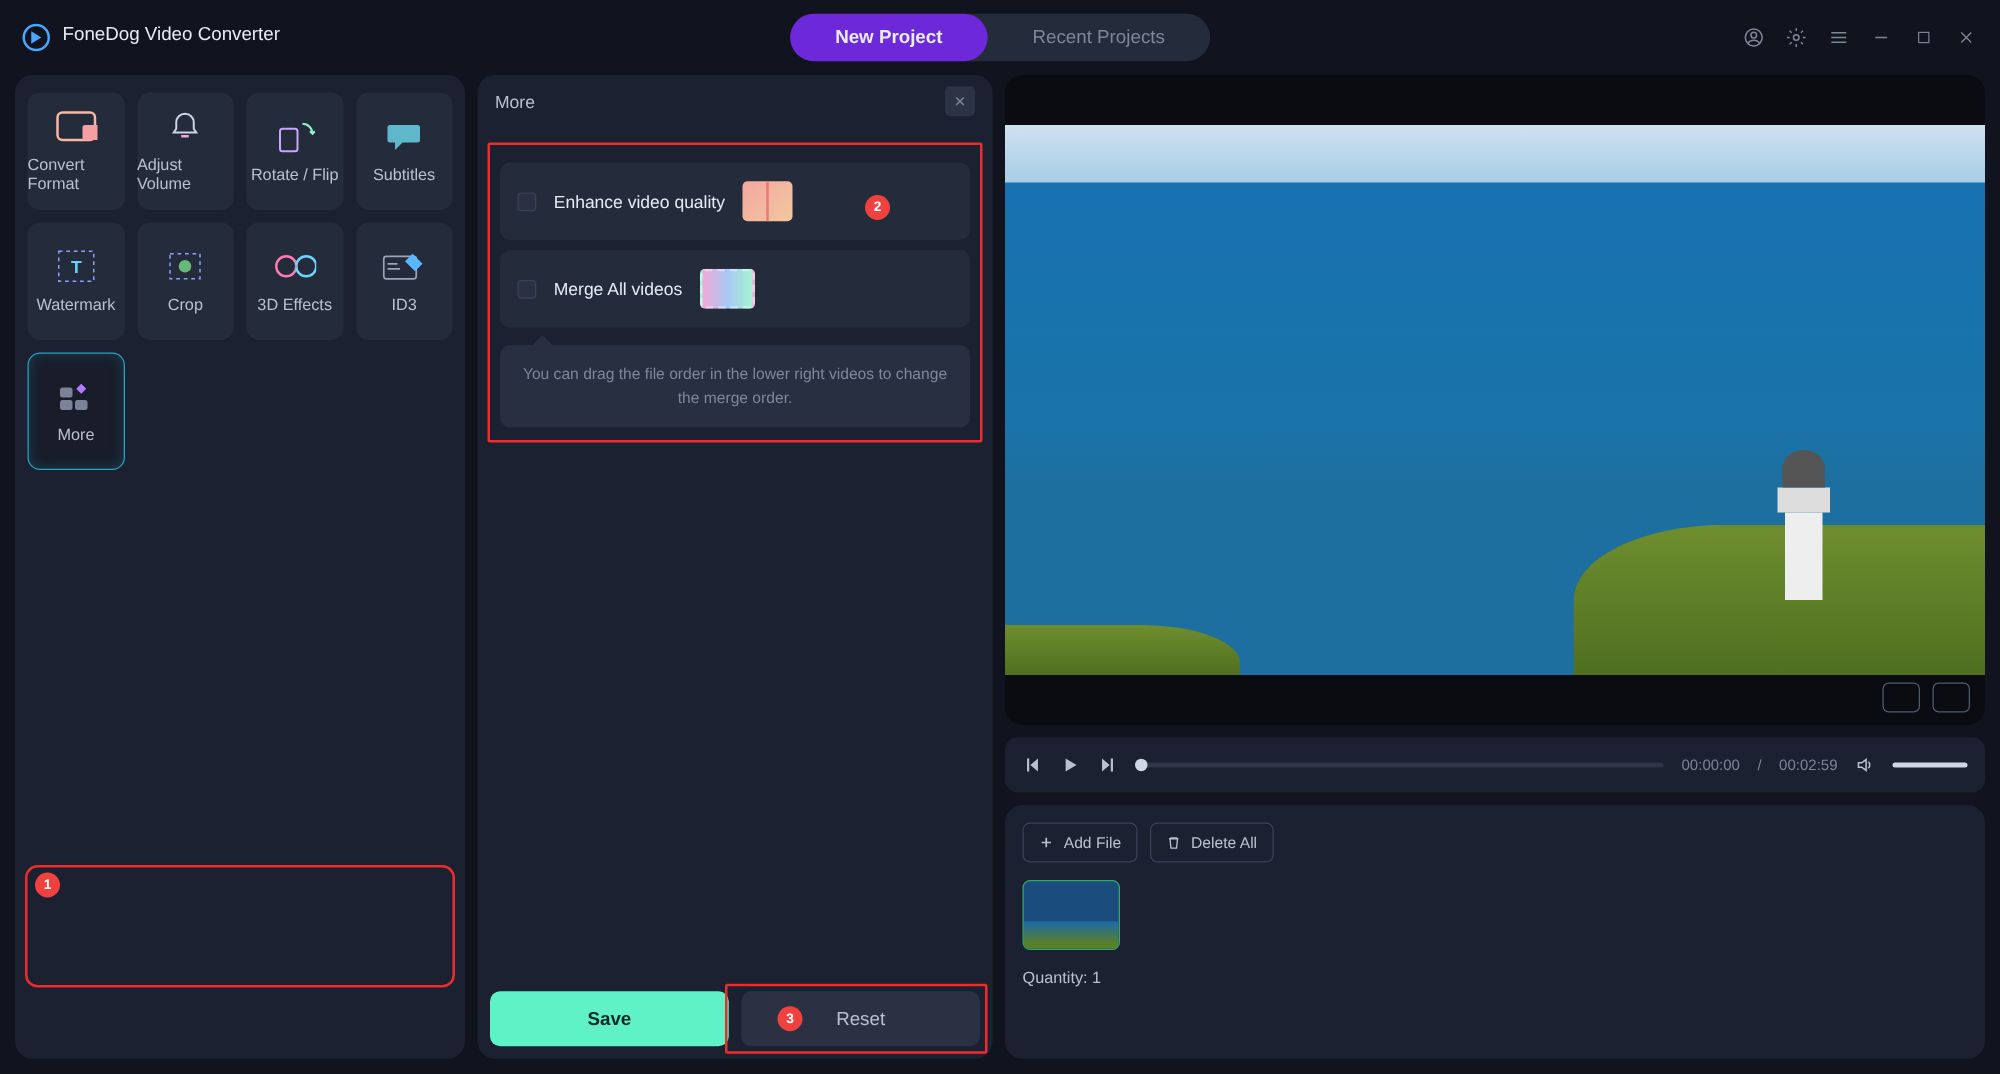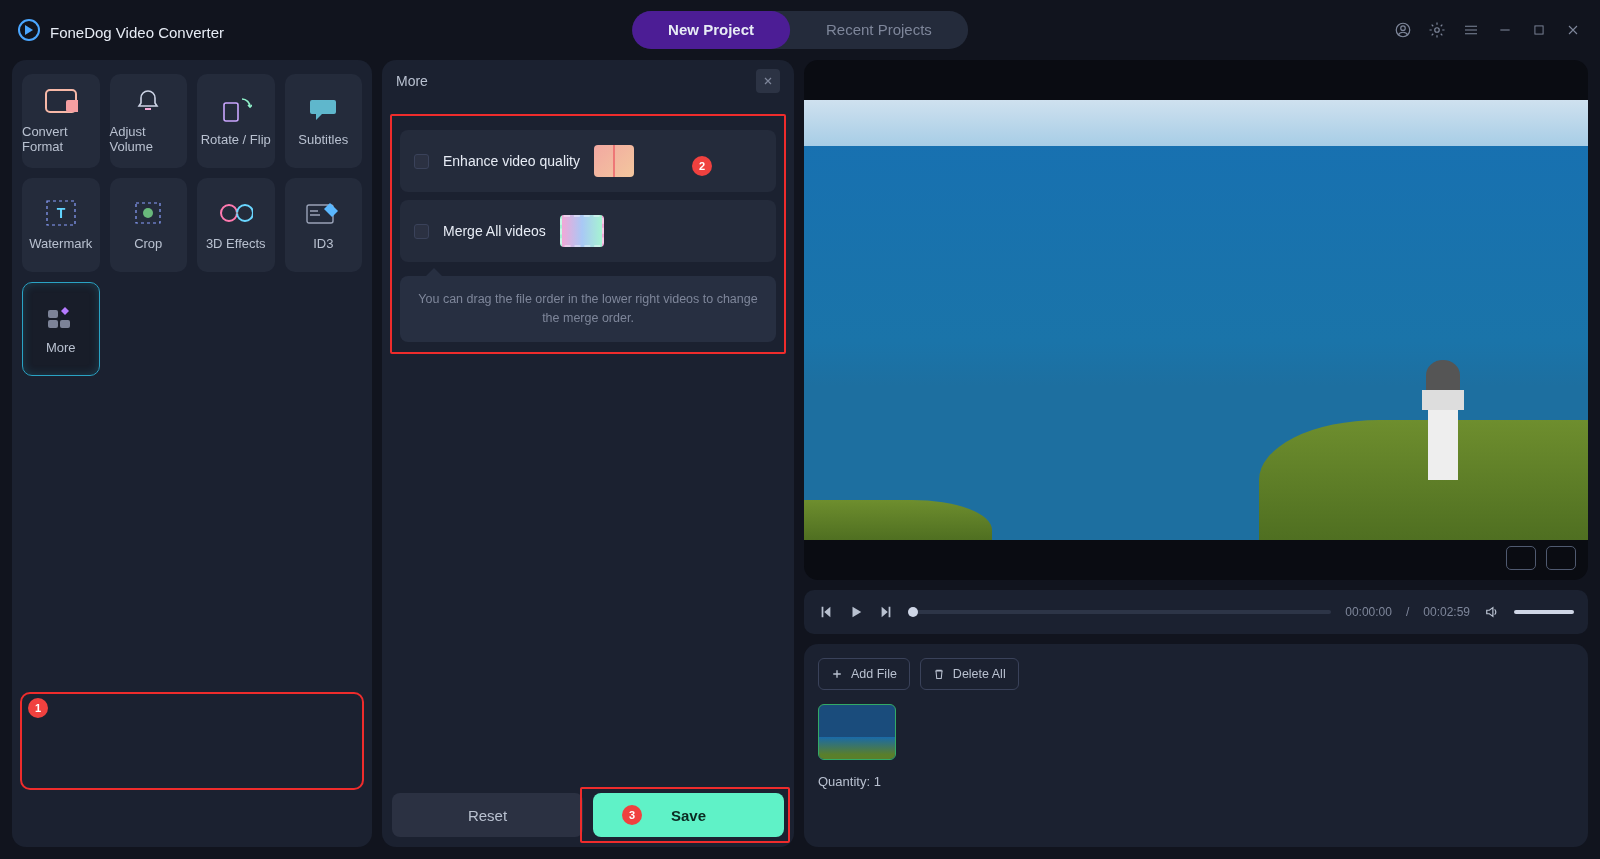--- a/index.html
+++ b/index.html
@@ -28,21 +28,21 @@
     border-radius: 14px;
   }
   
   .titlebar {
     height: 60px;
     display: flex;
     align-items: center;
     padding: 0 18px;
     position: relative;
   }
-  .logo-wrap { display: flex; align-items: flex-end; gap: 10px; }
+  .logo-wrap { display: flex; align-items: flex-start; gap: 10px; }
   .logo-mark {
     width: 22px; height: 22px; border-radius: 50%;
     border: 2px solid #4aa6ff; position: relative;
   }
   .logo-mark::after {
     content: ""; position: absolute; left: 5px; top: 4px;
     border-left: 8px solid #4aa6ff;
     border-top: 5px solid transparent;
     border-bottom: 5px solid transparent;
   }
@@ -51,21 +51,21 @@
     position: absolute; left: 50%; top: 50%;
     transform: translate(-50%, -50%);
     display: flex; align-items: center;
     background: #242b3b; border-radius: 22px; height: 38px;
   }
   .tab {
     padding: 0 36px; height: 38px; line-height: 38px;
     border-radius: 22px; font-size: 15px; color: var(--text-dim);
     cursor: pointer;
   }
-  .tab.active { background: #4c1d95; color: var(--text-bright); font-weight: 600; }
+  .tab.active { background: #6d28d9; color: var(--text-bright); font-weight: 600; }
   .win-controls {
     margin-left: auto; display: flex; align-items: center; gap: 16px;
     color: var(--text-dim);
   }
   .win-controls .ic { width: 18px; height: 18px; display:flex; align-items:center; justify-content:center; cursor:pointer; }
   .ic svg { stroke: currentColor; fill: none; stroke-width: 1.6; }
   
   .body {
     display: grid;
     grid-template-columns: 360px 412px 1fr;
@@ -466,24 +466,24 @@
           <span class="chk"></span>
           <span class="lbl">Merge All videos</span>
           <span class="thumb-merge"></span>
         </div>
 
         <div class="hint-box">You can drag the file order in the lower right videos to change the merge order.</div>
       </div>
     </div>
 
     <div class="mid-footer">
-      <div class="btn btn-reset">Reset</div>
       <div class="btn btn-save">
         <span>Save</span>
       </div>
+      <div class="btn btn-reset">Reset</div>
       <div class="save-frame"></div>
       <div class="badge b3">3</div>
     </div>
   </div>
 
   <div class="right-panel">
     <div class="preview">
       <div class="scene">
         <div class="sky"></div>
         <div class="land2"></div>

